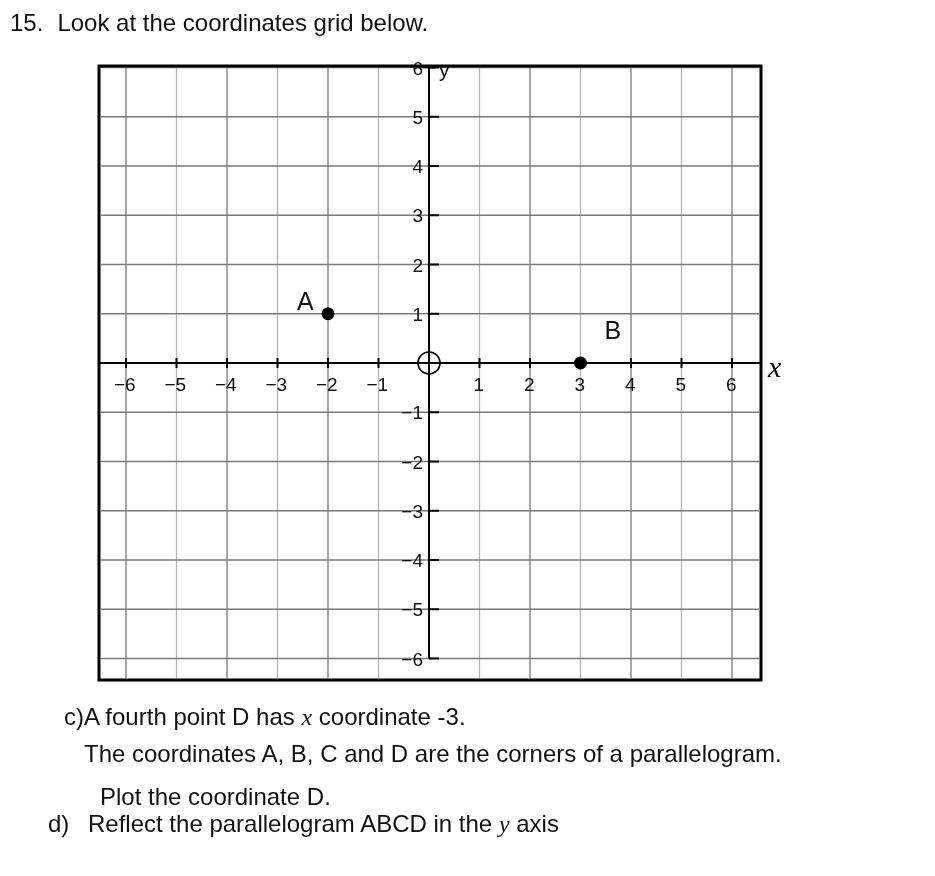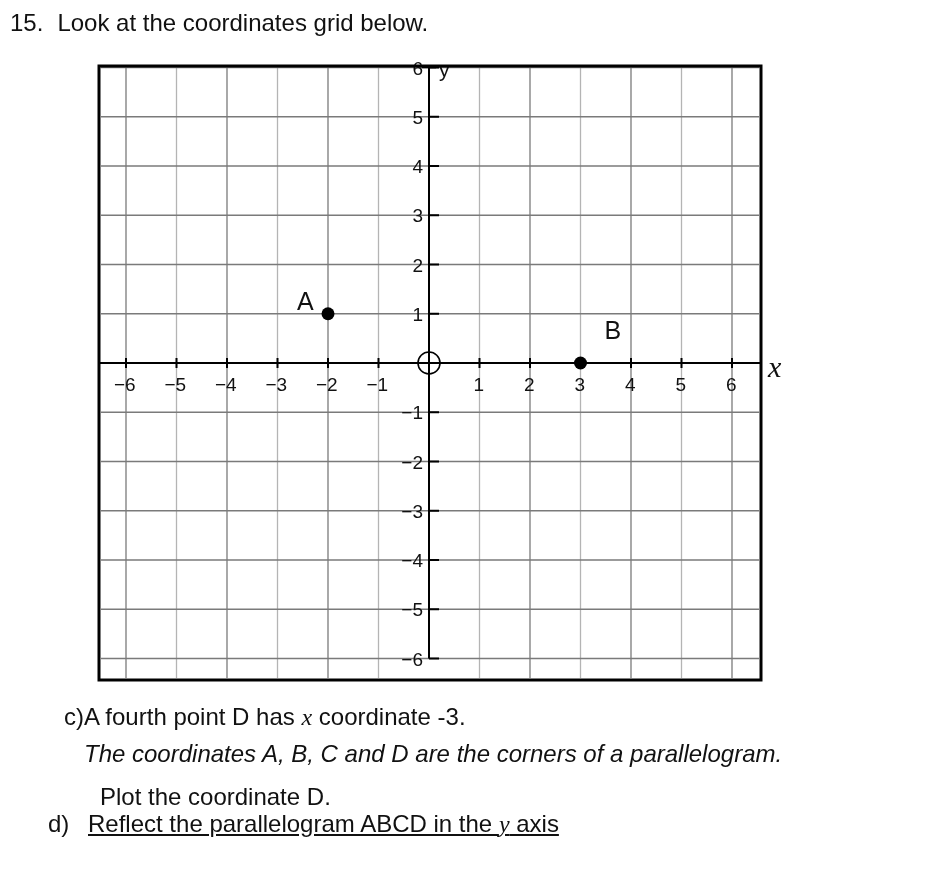--- a/index.html
+++ b/index.html
@@ -173,18 +173,18 @@
         <circle cx="580.5" cy="363" r="6.5" fill="#000000"></circle>
         <text x="604.5" y="339" class="point-label">B</text>
       </g>
     <rect id="grid-border" x="99" y="66" width="662" height="614" fill="none" stroke-width="3" stroke="#000000"></rect>
   </svg>
 </div>
 
 <div class="part" style="left:48px; top:702px;text-align:right;">
   <span class="part-letter" style="width:36px;">c)</span><span>A fourth point D has </span><span class="math-var">x</span><span> coordinate -3.</span>
 </div>
-<div class="part" style="left:84px; top:739px;font-style:italic;">The coordinates A, B, C and D are the corners of a parallelogram.</div>
+<div class="part" style="left:84px; top:739px;">The coordinates A, B, C and D are the corners of a parallelogram.</div>
 <div class="part" style="left:100px; top:782px;">Plot the coordinate D.</div>
 
-<div class="part" style="left:48px; top:809px;text-decoration:underline;">
+<div class="part" style="left:48px; top:809px;">
   <span class="part-letter" style="width:40px;">d)</span><span>Reflect the parallelogram ABCD in the </span><span class="math-var">y</span><span> axis</span>
 </div>
 
 </body></html>

